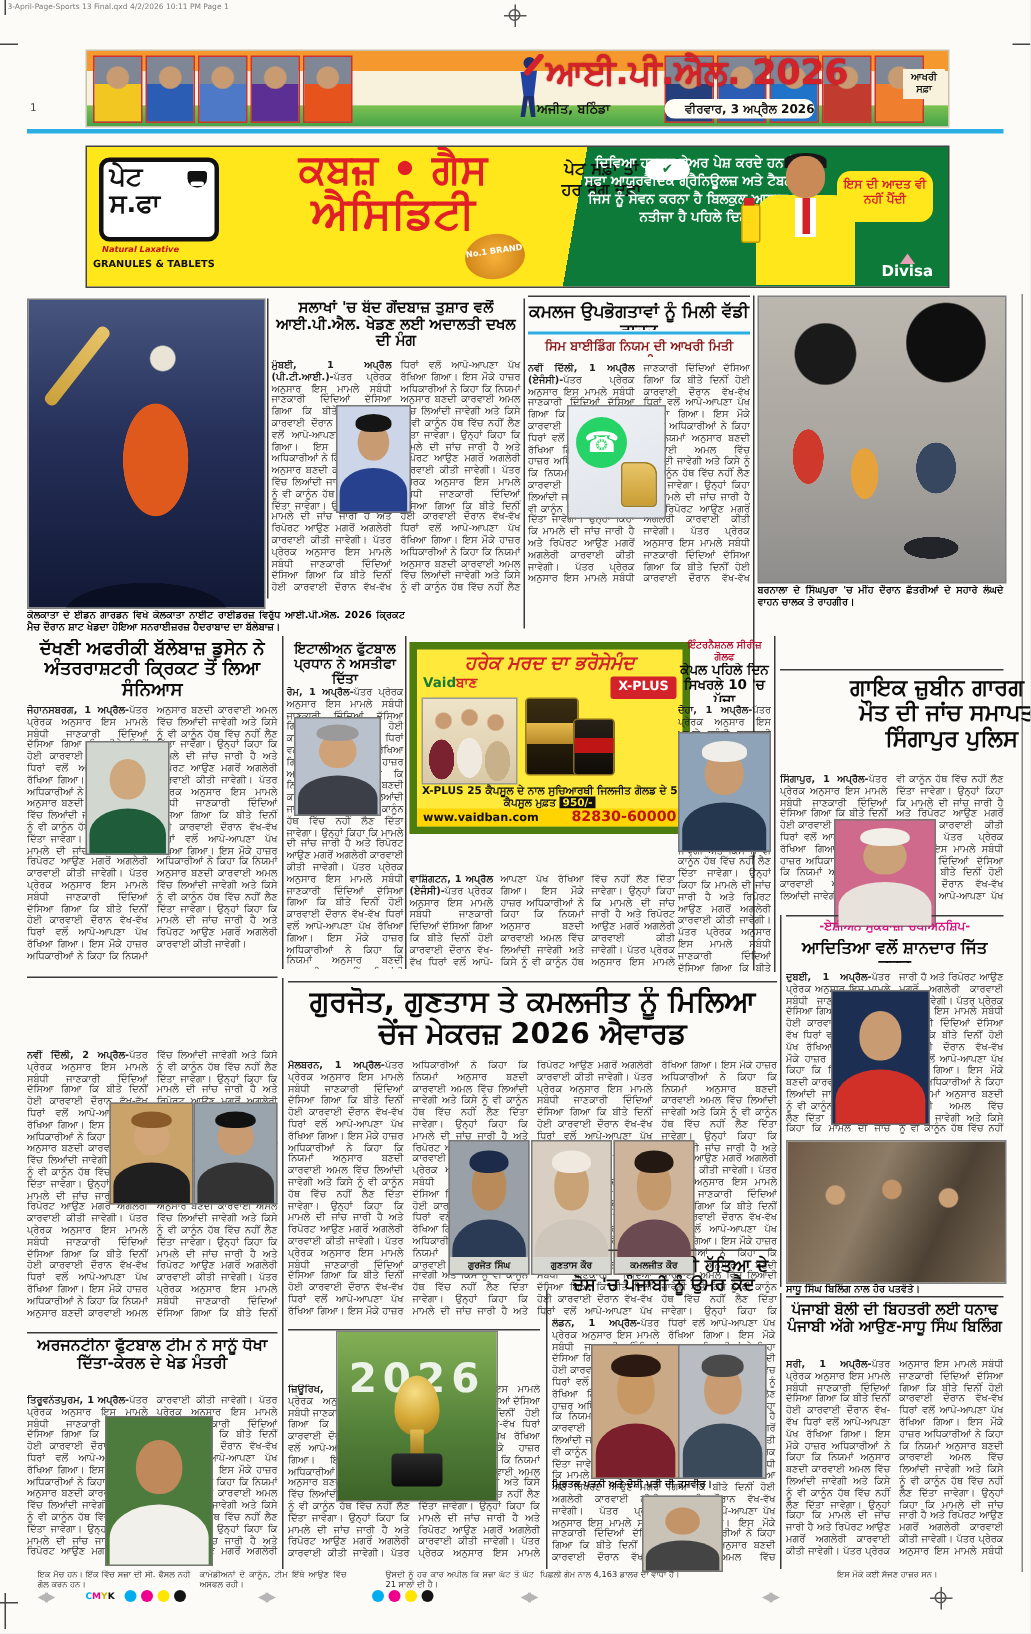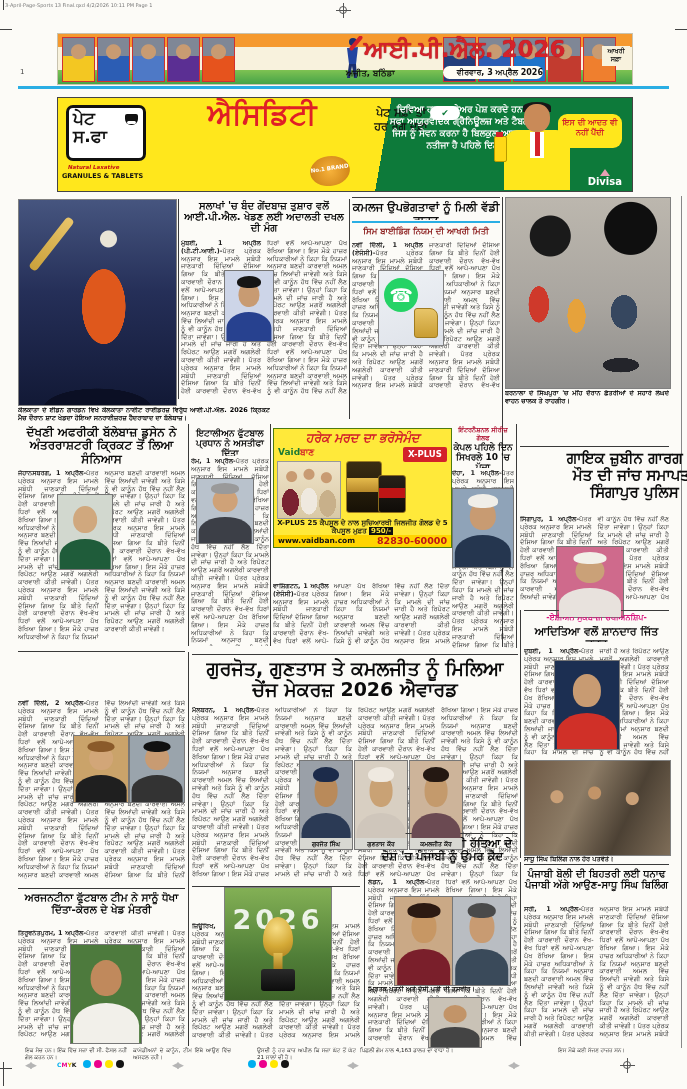--- a/index.html
+++ b/index.html
@@ -61,21 +61,21 @@
              color:#fff;font-size:19px;line-height:34px;text-align:center;}
   .wa-sim{position:absolute;right:8%;bottom:10%;width:22px;height:28px;background:linear-gradient(#e8c568,#c99d33);
           border-radius:3px 8px 3px 3px;border:1px solid #a07c20;}
   
   #masthead{position:absolute;left:57px;top:33px;width:574px;height:50px;border:1px solid #c8c2ae;
     background:linear-gradient(180deg,#f5992e 0%,#f5992e 26%,#f8f2dd 27%,#f8f2dd 72%,#7cc152 73%,#46a348 100%);}
   .pstrip{position:absolute;top:3px;display:flex;gap:2px;}
   .player{width:31px;height:43px;border:1px solid #d03030;}
   #ipl-title{position:absolute;left:306px;top:2px;width:168px;font-size:23px;font-weight:700;color:#d3222a;
              text-align:center;white-space:nowrap;text-shadow:0 0 1px #8c0f13;}
-  #paper-city{position:absolute;left:288px;top:34px;font-size:8.5px;font-weight:700;color:#111;}
+  #paper-city{position:absolute;left:300px;top:34px;font-size:8.5px;font-weight:700;color:#111;}
   #date-pill{position:absolute;left:385px;top:32px;width:100px;height:13px;background:#fffdf4;border-radius:7px;
              font-size:8px;font-weight:700;text-align:right;line-height:13px;color:#111;}
   #edition-label{position:absolute;right:2px;top:12px;width:28px;background:#f8f2dd;font-size:6.5px;font-weight:700;
                  text-align:center;line-height:1.2;color:#111;padding:2px 0;}
   
   #psad{position:absolute;left:57px;top:97px;width:574px;height:93px;border:1px solid #444;
         background:linear-gradient(100deg,#ffe71c 0 56.5%,#0d7a3a 56.5% 100%);overflow:hidden;}
   #ps-logo{position:absolute;left:8px;top:7px;width:80px;height:56px;background:#fff;border:3px solid #111;
            border-radius:7px;font-weight:700;color:#111;line-height:1.05;padding:2px 4px;box-sizing:border-box;}
   #ps-logo .l1{font-size:17px;} #ps-logo .l2{font-size:17px;}
@@ -99,21 +99,21 @@
   #ps-man .shirt{position:absolute;left:40px;top:30px;width:14px;height:26px;background:#fff;}
   #ps-man .tie{position:absolute;left:45px;top:30px;width:5px;height:24px;background:#d3222a;}
   #ps-man .bottle{position:absolute;left:4px;top:34px;width:11px;height:24px;background:#ffd816;border:1px solid #b89a00;border-radius:2px;}
   #ps-man .bcap{position:absolute;left:6px;top:30px;width:7px;height:5px;background:#d3222a;}
   #ps-bubble{position:absolute;left:500px;top:16px;width:64px;height:34px;background:#ffe71c;border-radius:9px;
              color:#d3222a;font-size:8px;font-weight:700;text-align:center;line-height:1.3;padding-top:4px;box-sizing:border-box;}
   #ps-bubble::after{content:"";position:absolute;left:-7px;top:14px;border:5px solid transparent;border-right-color:#ffe71c;}
   #ps-divisa{position:absolute;right:10px;bottom:4px;color:#fff;font-size:10px;font-weight:700;}
   #ps-divisa .tree{display:block;margin:0 auto;width:0;height:0;border:5px solid transparent;border-bottom:7px solid #e8a0b4;}
   
-  #xp{position:absolute;left:273px;top:428px;width:177px;height:118px;background:#ffe93a;border:1px solid #4d7c0f;overflow:hidden;}
+  #xp{position:absolute;left:273px;top:428px;width:177px;height:118px;background:#ffe93a;border:5px solid #4d7c0f;overflow:hidden;}
   #xp-head{position:absolute;left:0;top:1px;width:100%;text-align:center;font-size:12.5px;font-weight:700;color:#d3222a;font-style:italic;}
   #xp-brand{position:absolute;left:4px;top:18px;font-size:9px;font-weight:700;color:#1c7a35;}
   #xp-brand span{color:#d3222a;}
   #xp-family{position:absolute;left:3px;top:32px;width:62px;height:56px;border:1px solid #999;overflow:hidden;background:
     radial-gradient(circle 6px at 22% 26%, #c89b72 0 5px, transparent 6px),
     radial-gradient(circle 6px at 50% 22%, #c89b72 0 5px, transparent 6px),
     radial-gradient(circle 6px at 78% 28%, #c89b72 0 5px, transparent 6px),
     radial-gradient(ellipse 14px 22px at 20% 72%, #7a2230 0 60%, transparent 61%),
     radial-gradient(ellipse 14px 22px at 50% 70%, #efe9df 0 60%, transparent 61%),
     radial-gradient(ellipse 14px 22px at 80% 74%, #c8b08a 0 60%, transparent 61%),
@@ -197,20 +197,21 @@
 
   <div id="psad">
     <div id="ps-logo">
       <span class="l1">ਪੇਟ</span>
       <span class="toilet"></span><br>
       <span class="l2">ਸ.ਫਾ</span>
     </div>
     <div id="ps-sub1">Natural Laxative</div>
     <div id="ps-sub2">GRANULES &amp; TABLETS</div>
     <div id="ps-head">
+      <div class="h1">ਕਬਜ਼ • ਗੈਸ</div>
       <div class="h2">ਐਸਿਡਿਟੀ</div>
     </div>
     <div id="ps-tag">ਪੇਟ ਸਫ਼ਾ ਤਾਂ ਹਰ ਰੋਗ ਦਫ਼ਾ</div>
     <div id="ps-badge">No.1 BRAND</div>
     <div id="ps-right">ਦਿਵਿਆ ਹਰਬਲ ਕੇਅਰ ਪੇਸ਼ ਕਰਦੇ ਹਨ ਪੇਟ ਸਫਾ ਆਯੁਰਵੈਦਿਕ ਗ੍ਰੈਨਿਊਲਜ਼ ਅਤੇ ਟੈਬਲੇਟਸ, ਜਿਸ ਨੂੰ ਸੇਵਨ ਕਰਨਾ ਹੈ ਬਿਲਕੁਲ ਆਸਾਨ ਅਤੇ ਨਤੀਜਾ ਹੈ ਪਹਿਲੇ ਦਿਨ ਤੋਂ</div>
     <div id="ps-check">✔</div>
     <div id="ps-man">
       <span class="suit"></span>
         <span class="shirt"></span>
         <span class="tie"></span>

